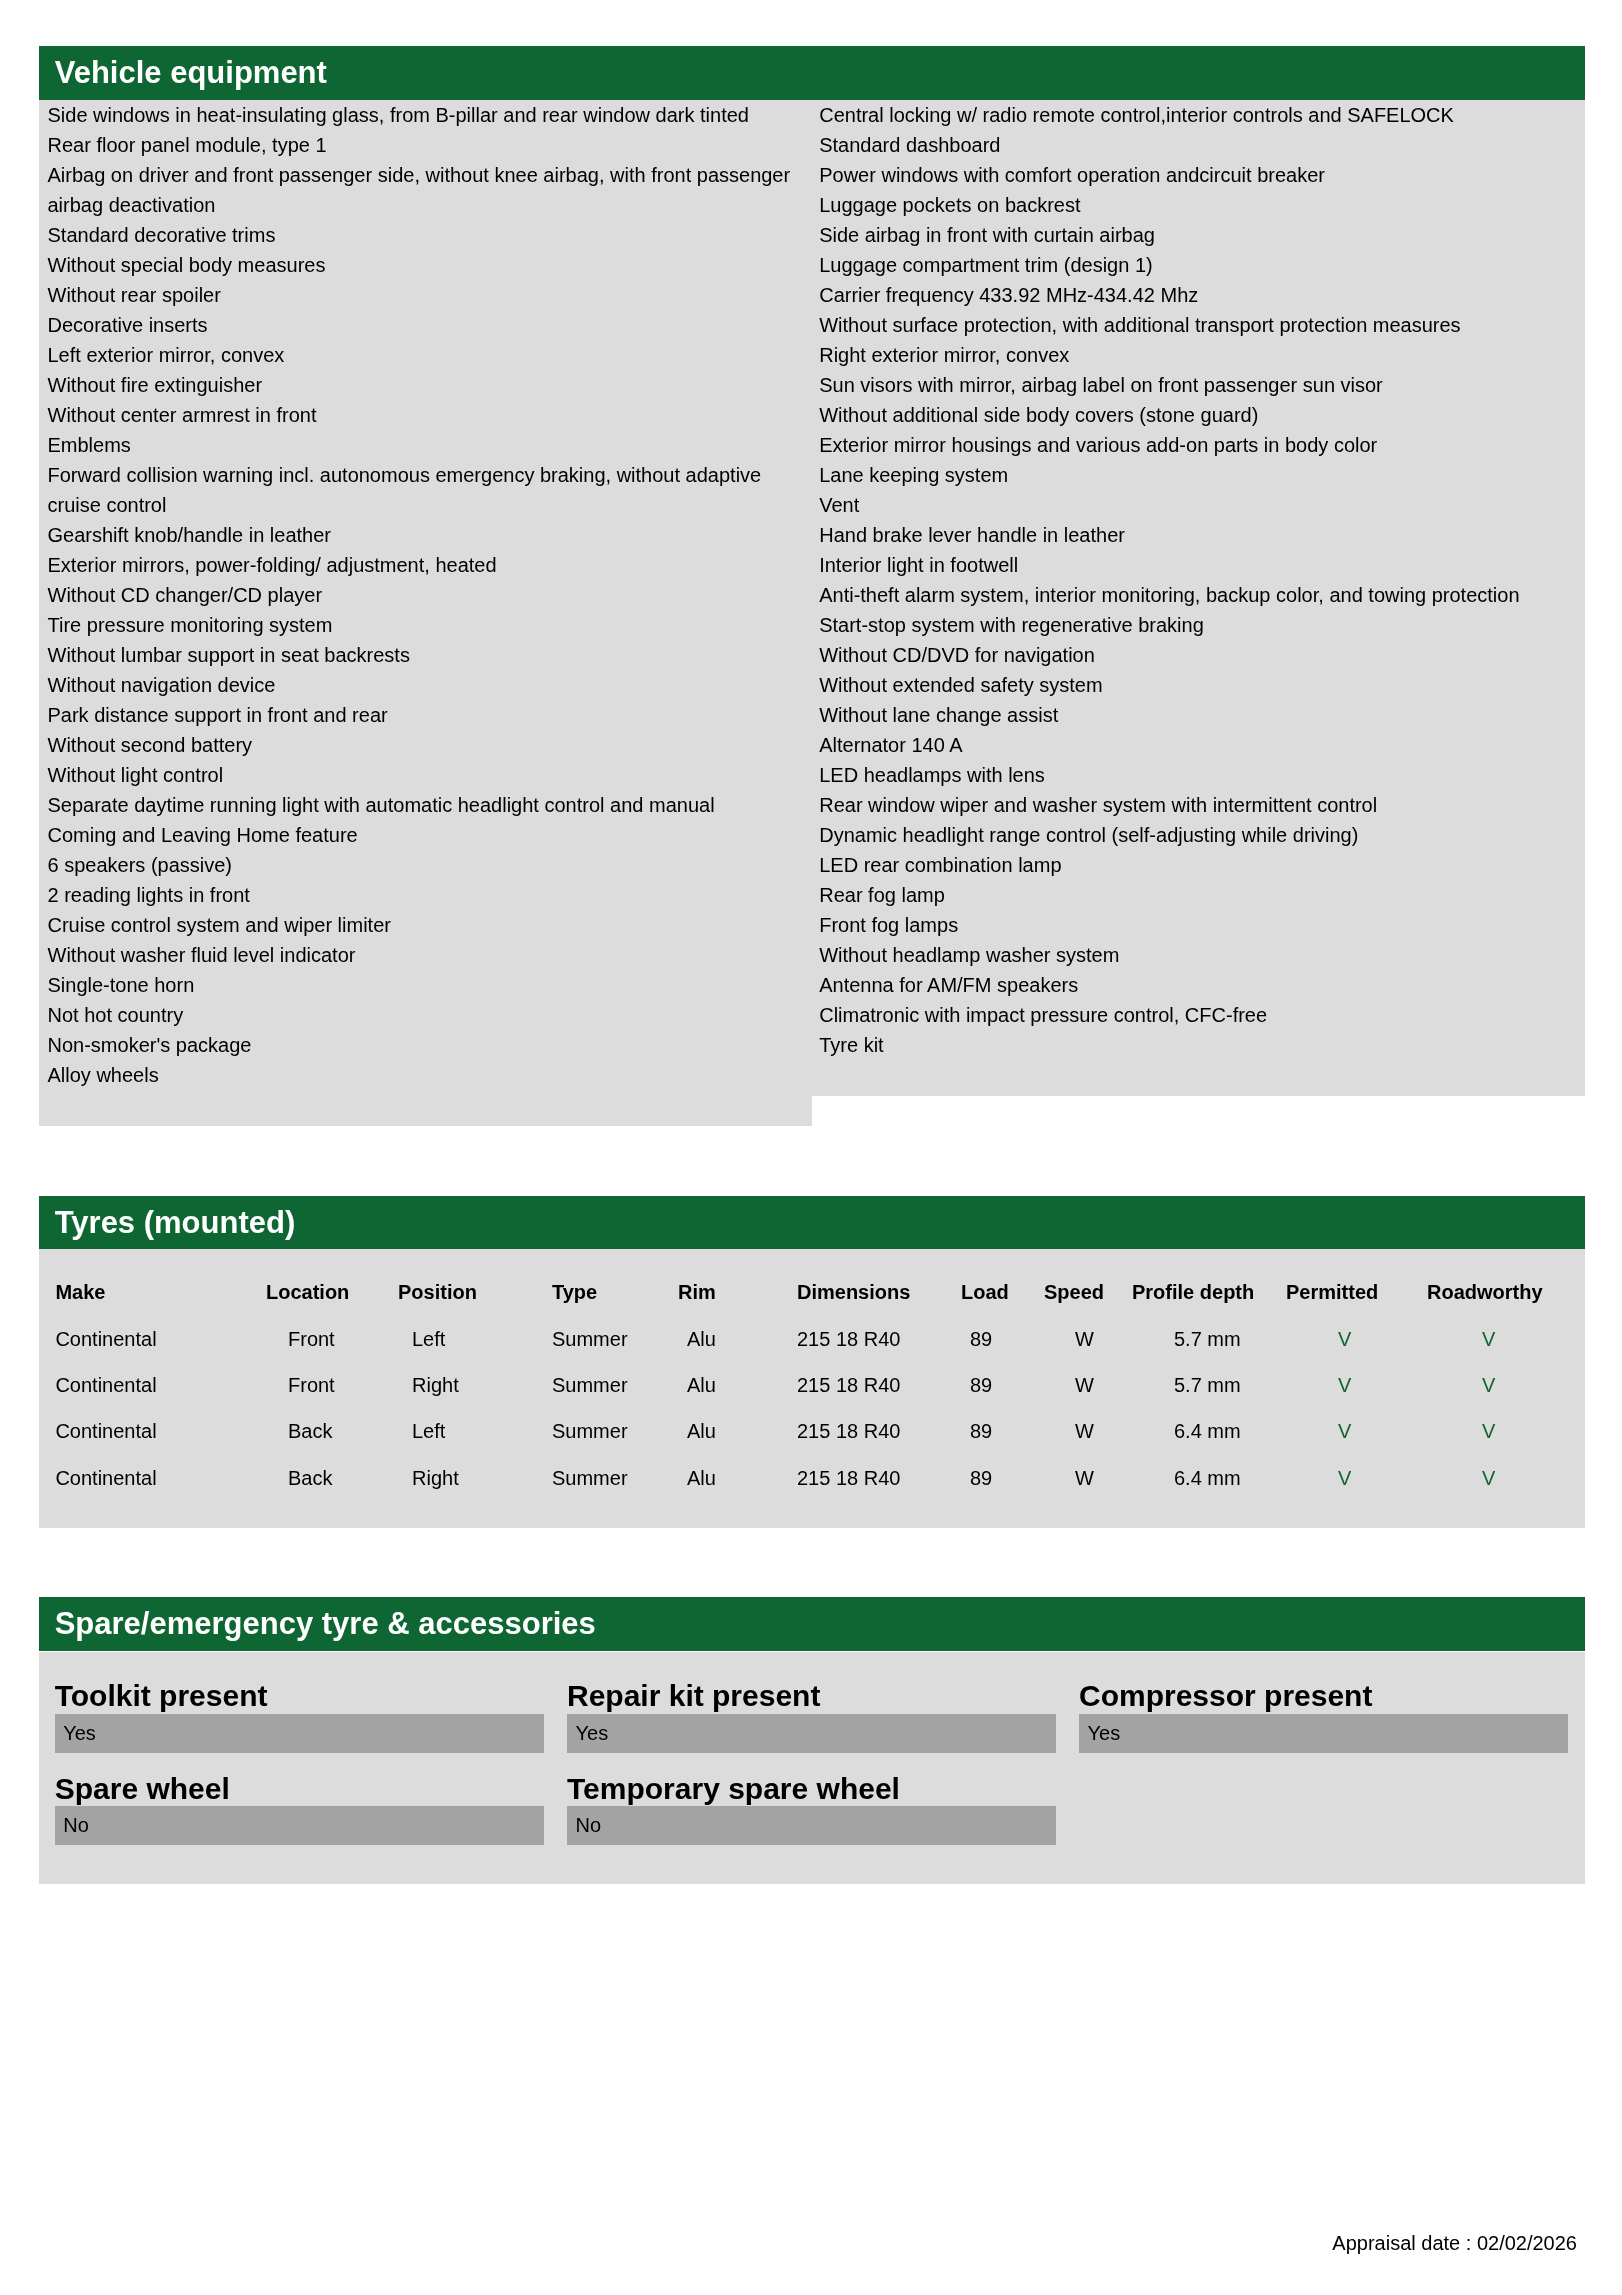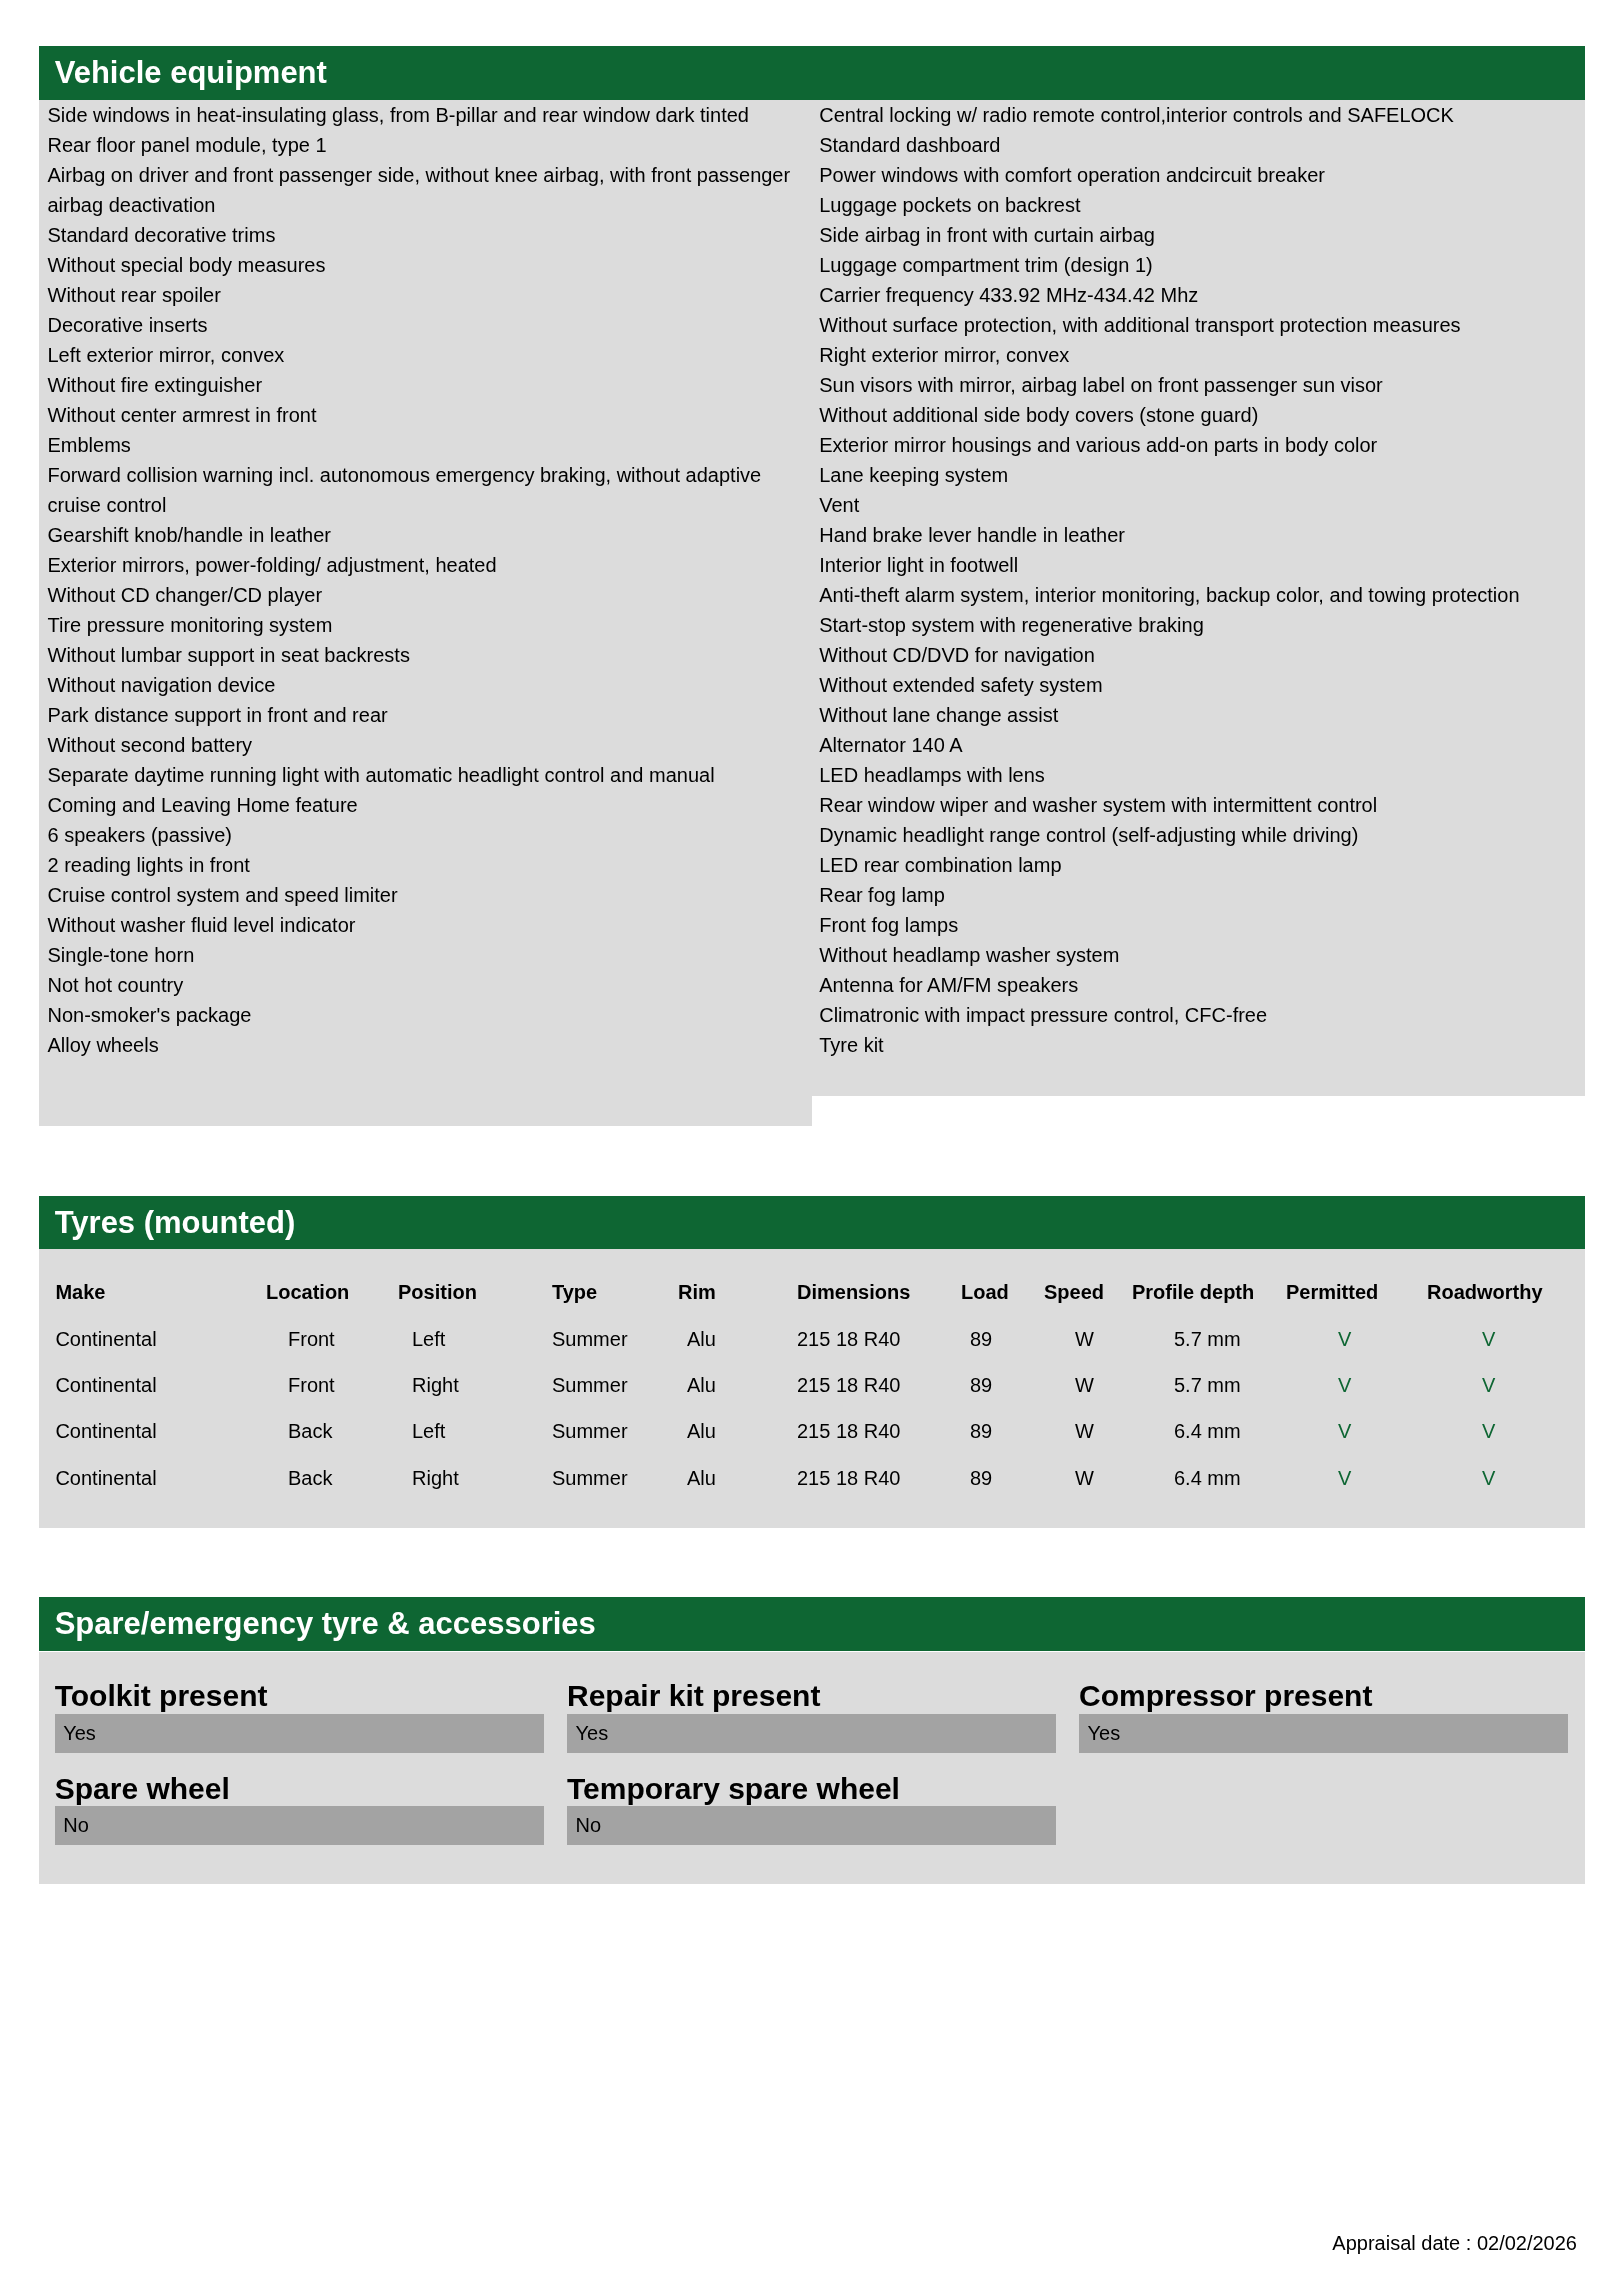--- a/index.html
+++ b/index.html
@@ -43,25 +43,26 @@
     <div class="equip-item">Emblems</div>
     <div class="equip-item">Forward collision warning incl. autonomous emergency braking, without adaptive cruise control</div>
     <div class="equip-item">Gearshift knob/handle in leather</div>
     <div class="equip-item">Exterior mirrors, power-folding/ adjustment, heated</div>
     <div class="equip-item">Without CD changer/CD player</div>
     <div class="equip-item">Tire pressure monitoring system</div>
     <div class="equip-item">Without lumbar support in seat backrests</div>
     <div class="equip-item">Without navigation device</div>
     <div class="equip-item">Park distance support in front and rear</div>
     <div class="equip-item">Without second battery</div>
+    <div class="equip-item">Without light control</div>
     <div class="equip-item">Separate daytime running light with automatic headlight control and manual</div>
     <div class="equip-item">Coming and Leaving Home feature</div>
     <div class="equip-item">6 speakers (passive)</div>
     <div class="equip-item">2 reading lights in front</div>
-    <div class="equip-item">Cruise control system and speed limiter</div>
+    <div class="equip-item">Cruise control system and wiper limiter</div>
     <div class="equip-item">Without washer fluid level indicator</div>
     <div class="equip-item">Single-tone horn</div>
     <div class="equip-item">Not hot country</div>
     <div class="equip-item">Non-smoker's package</div>
     <div class="equip-item">Alloy wheels</div>
   </div>
 <div class="equip-col right" id="equip-right">
     <div class="equip-item">Central locking w/ radio remote control,interior controls and SAFELOCK</div>
     <div class="equip-item">Standard dashboard</div>
     <div class="equip-item">Power windows with comfort operation andcircuit breaker</div>

